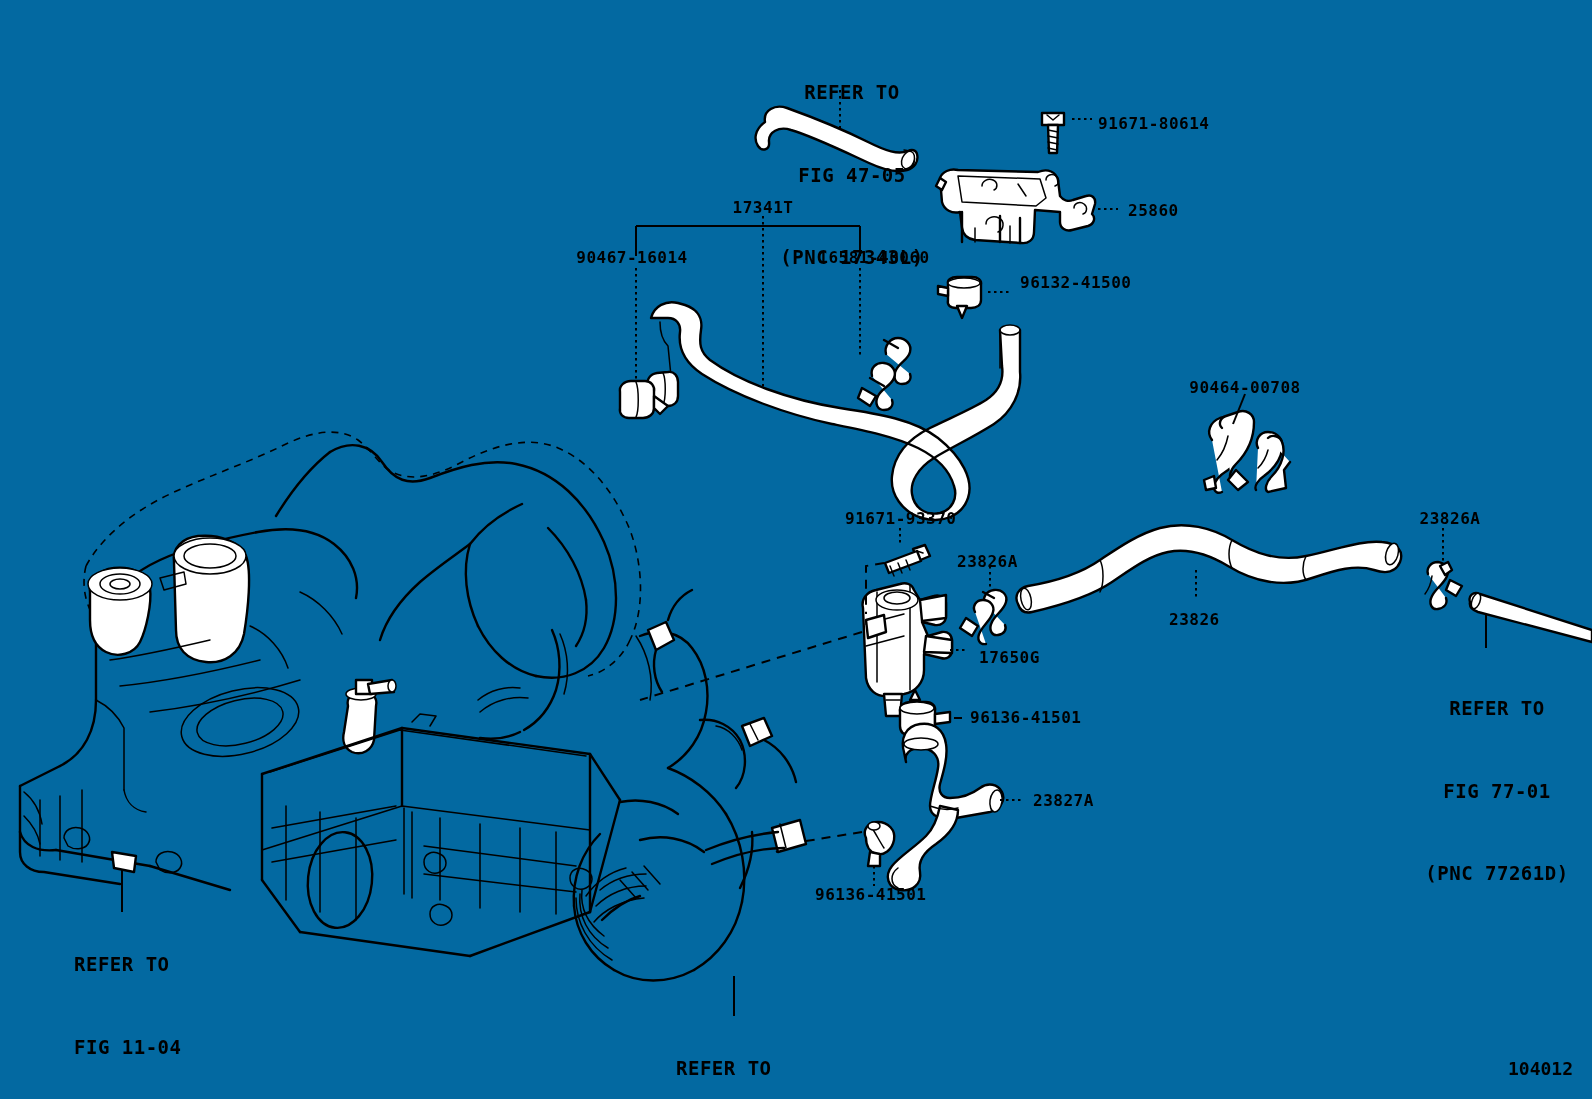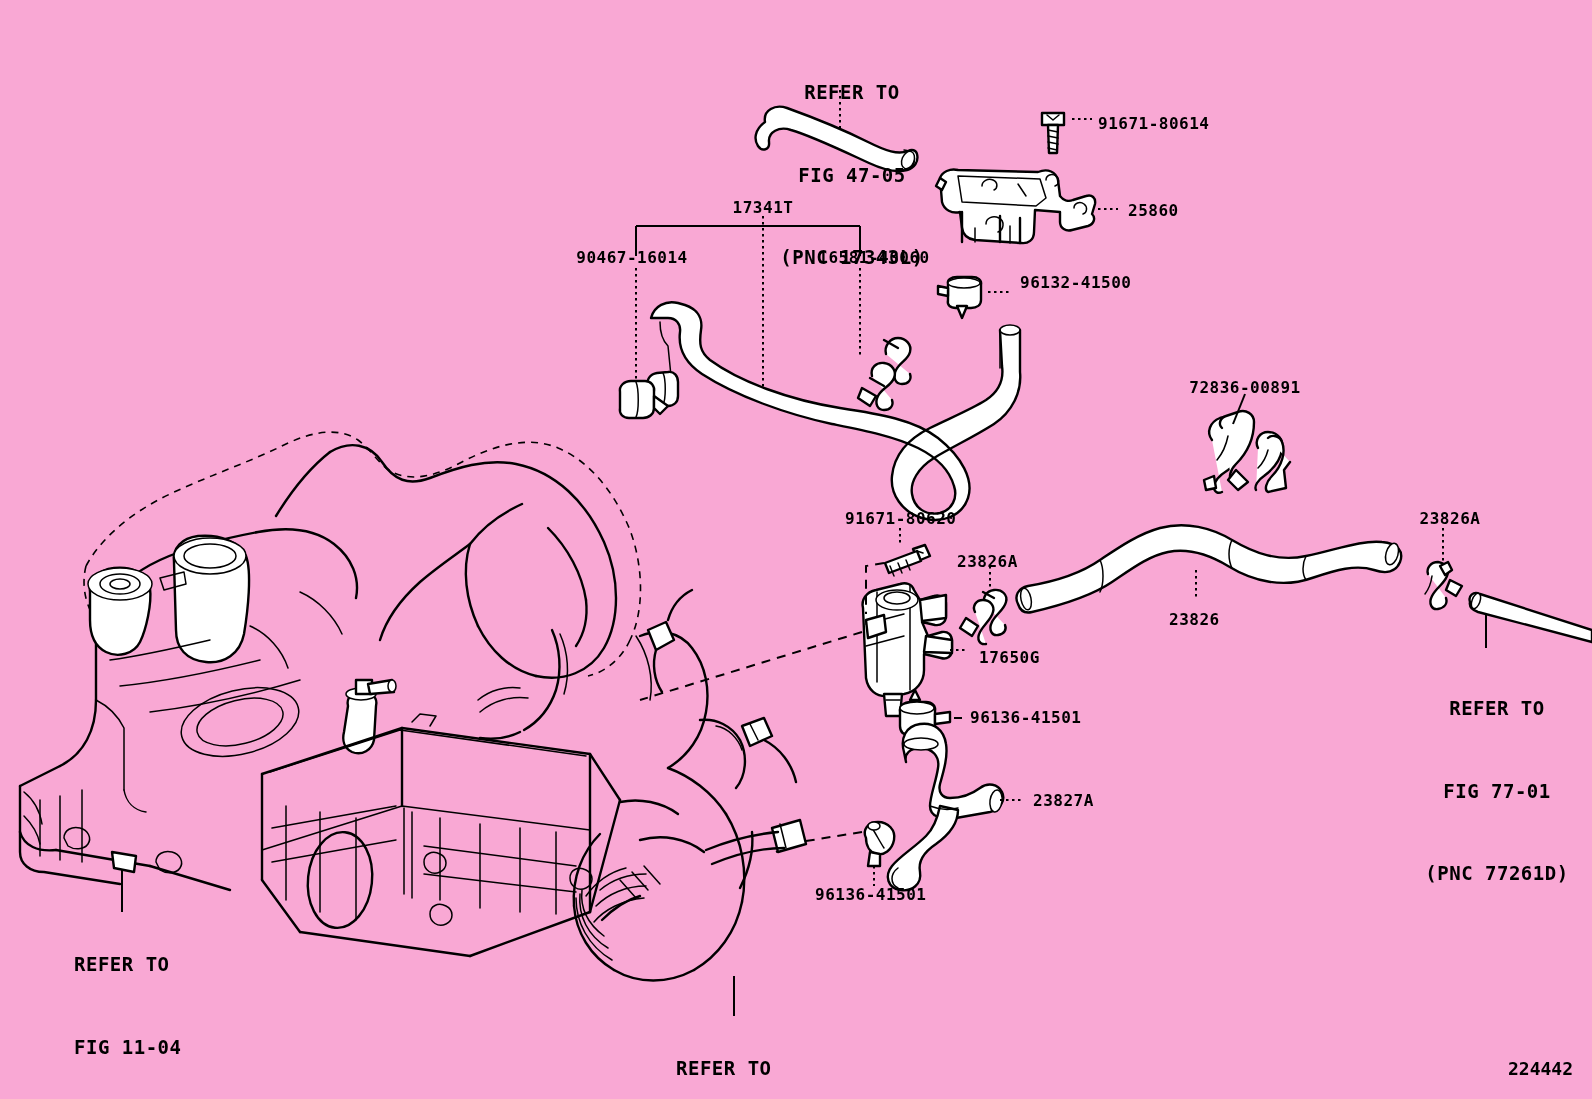--- a/index.html
+++ b/index.html
@@ -5,21 +5,21 @@
 <style>
   html,body{margin:0;padding:0;background:#ffffff;}
   body{
     font-family:"DejaVu Sans Mono","Liberation Mono",monospace;
     color:#000;
   }
   #sheet{
     position:relative;
     width:1592px;
     height:1099px;
-    background:#f9a8d4;
+    background:#0369a1;
     overflow:hidden;
   }
   #art{position:absolute;left:0;top:0;width:1592px;height:1099px;}
   .lbl{
     position:absolute;
     font-family:"DejaVu Sans Mono","Liberation Mono",monospace;
     font-weight:bold;
     font-size:16px;
     letter-spacing:0.5px;
     white-space:pre;
@@ -482,25 +482,25 @@
   <div class="lbl" style="left:1128px;top:200px;">25860</div>
 
   <div class="lbl ctr" style="left:763px;top:197px;">17341T</div>
 
   <div class="lbl ctr" style="left:632px;top:247px;">90467-16014</div>
 
   <div class="lbl ctr" style="left:874px;top:247px;">16581-40060</div>
 
   <div class="lbl" style="left:1020px;top:272px;">96132-41500</div>
 
-  <div class="lbl ctr" style="left:1245px;top:377px;">72836-00891</div>
+  <div class="lbl ctr" style="left:1245px;top:377px;">90464-00708</div>
 
   <div class="lbl ctr" style="left:1450px;top:508px;">23826A</div>
 
-  <div class="lbl" style="left:845px;top:508px;">91671-80620</div>
+  <div class="lbl" style="left:845px;top:508px;">91671-93370</div>
 
   <div class="lbl" style="left:957px;top:551px;">23826A</div>
 
   <div class="lbl" style="left:1169px;top:609px;">23826</div>
 
   <div class="lbl" style="left:979px;top:647px;">17650G</div>
 
   <div class="lbl ctr multi" style="left:1497px;top:640px;">
     <div>REFER TO</div>
     <div>FIG 77-01</div>
@@ -518,15 +518,15 @@
     <div>FIG 11-04</div>
     
   </div>
 
   <div class="lbl multi" style="left:676px;top:1000px;">
     <div>REFER TO</div>
     
     
   </div>
 
-  <div class="sheetno" style="left:1508px;top:1058px;">224442</div>
+  <div class="sheetno" style="left:1508px;top:1058px;">104012</div>
 
 </div>
 
 </body></html>

